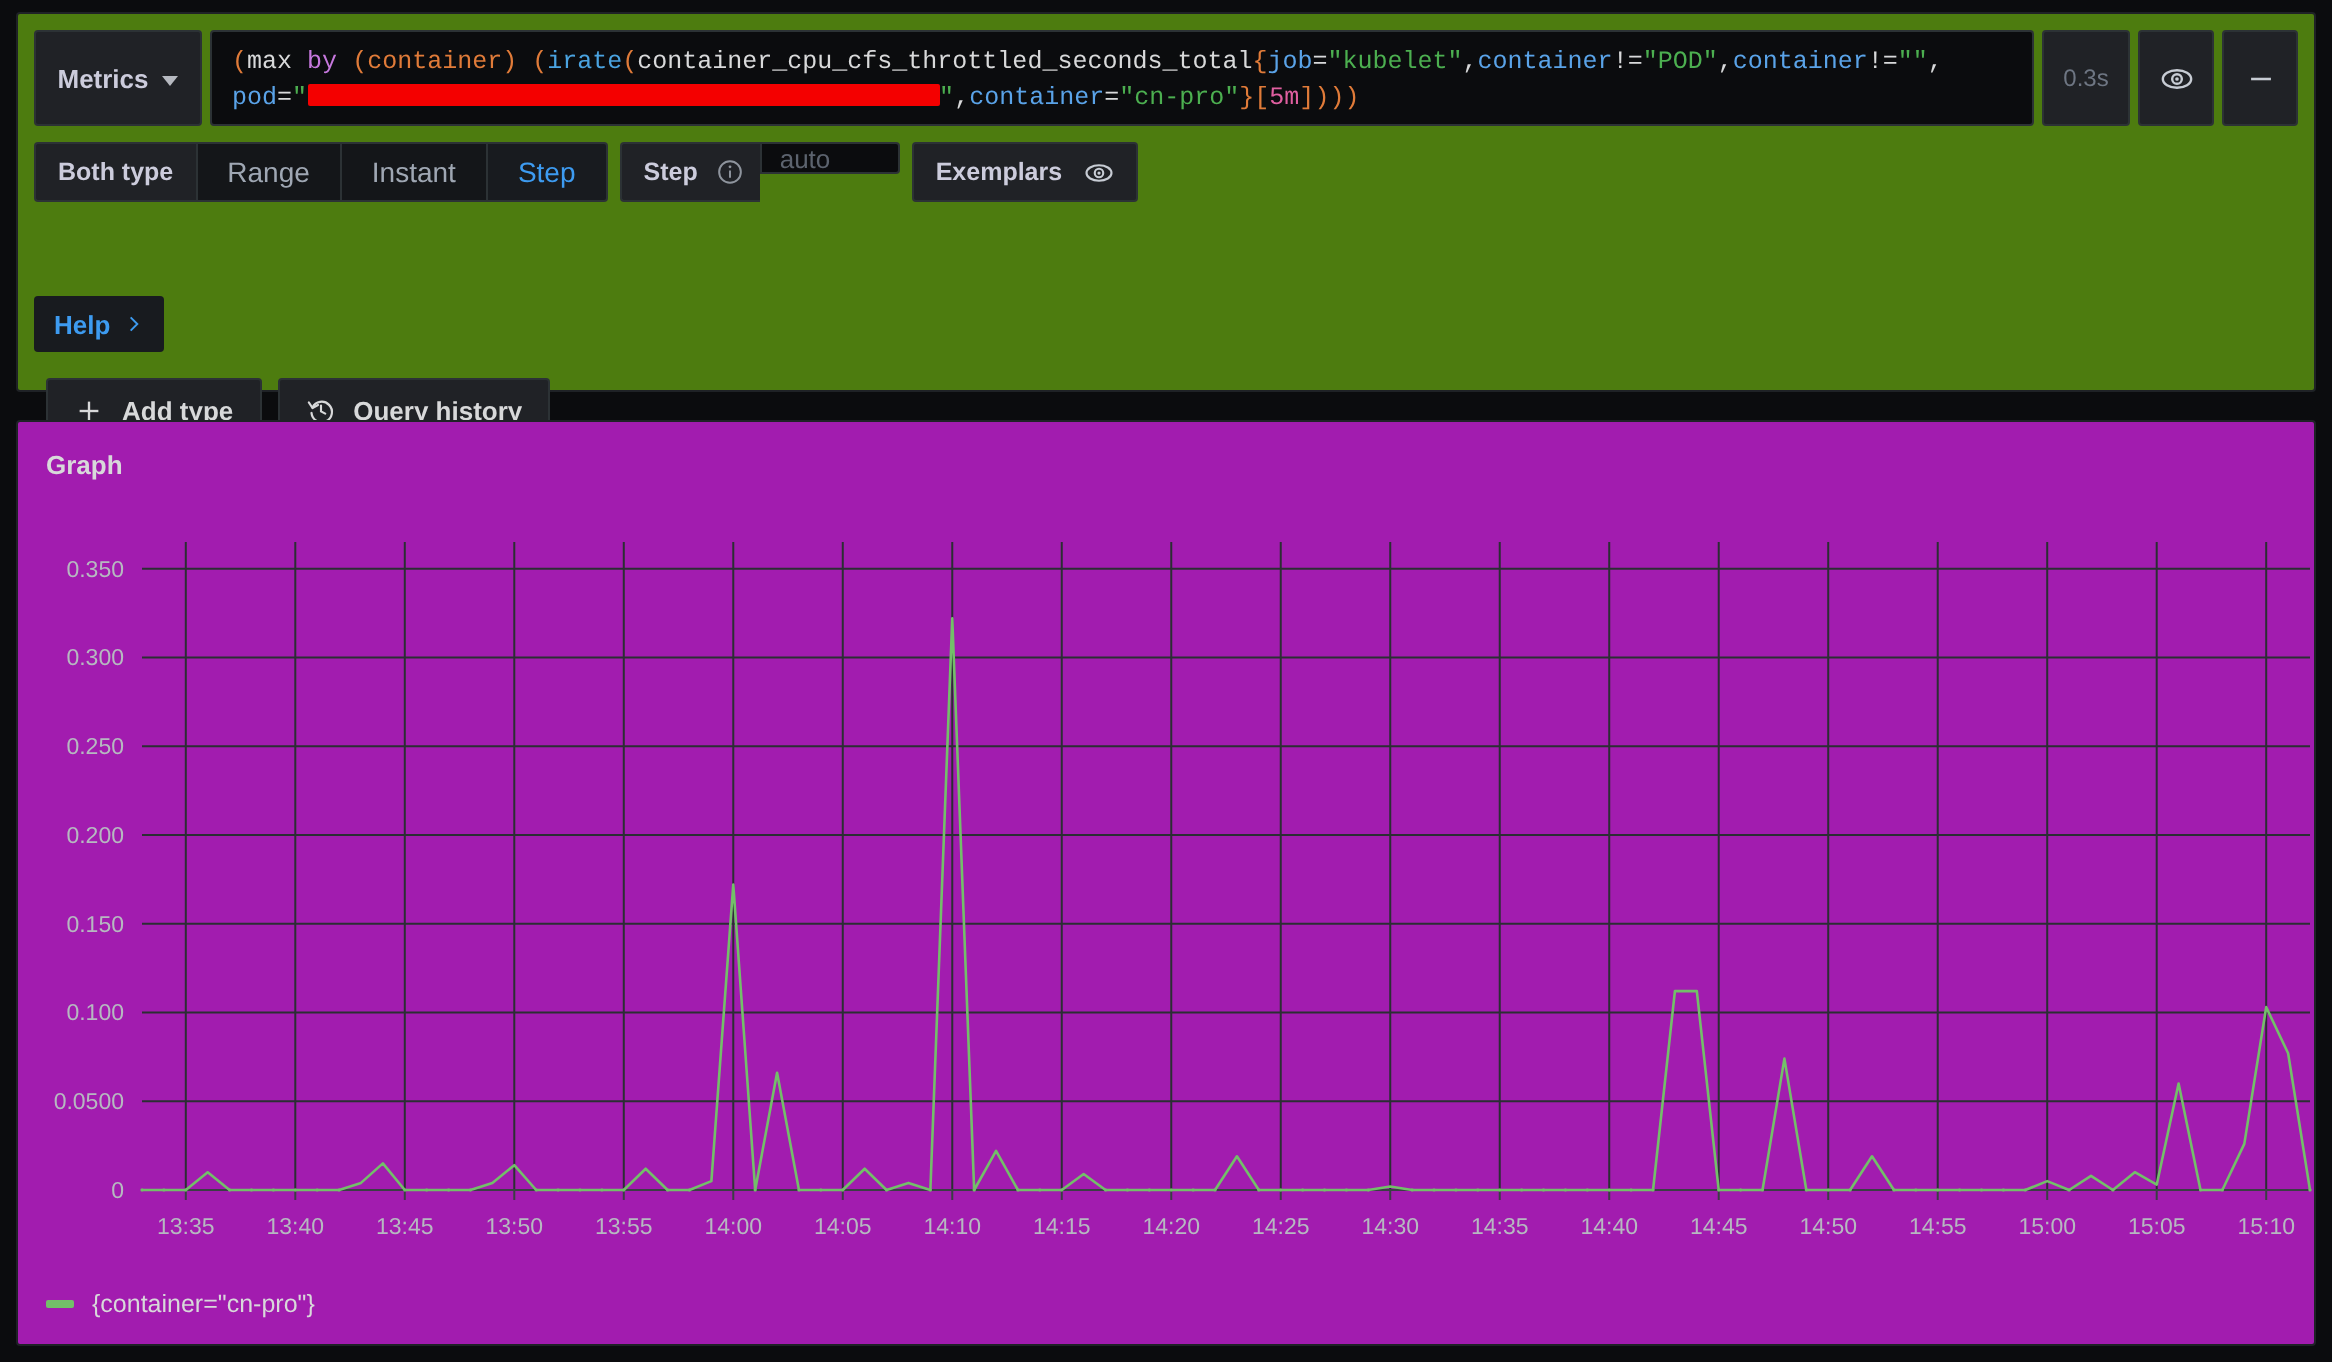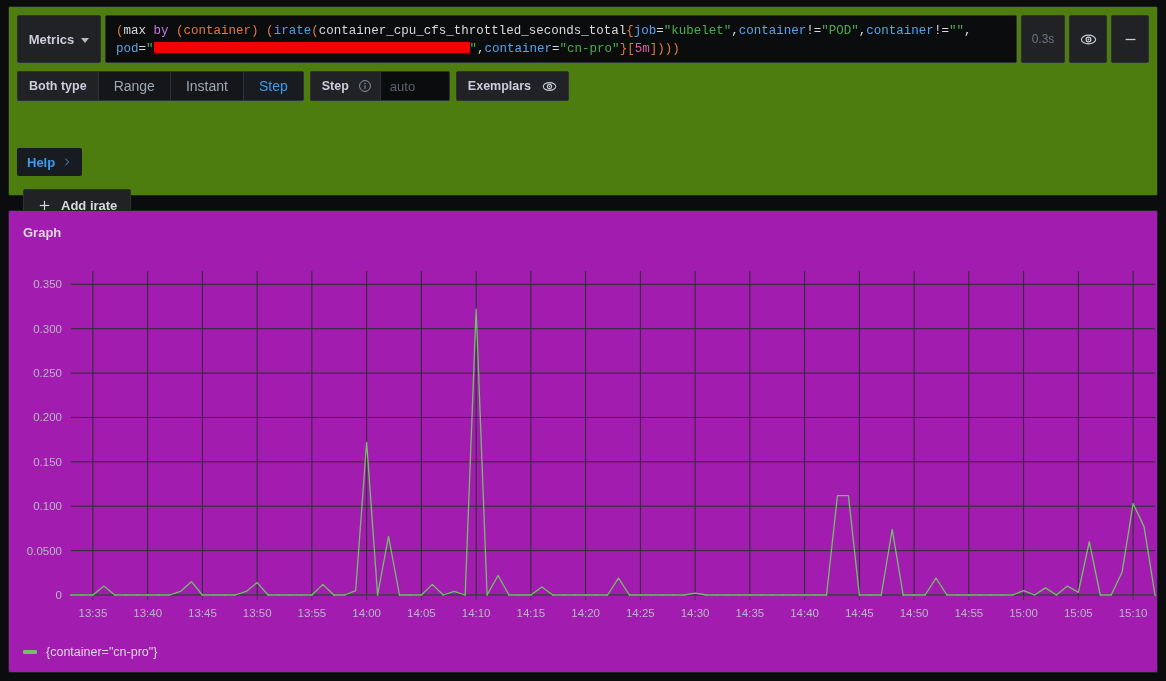--- a/index.html
+++ b/index.html
@@ -76,21 +76,21 @@
   }
   .seg-opt:last-child { border-right: 1px solid #2c3235; border-radius: 0 2px 2px 0; }
   .seg-opt.active { color: #3d9bf0; background: #181b1f; }
 
   .step-label {
     height: 30px; padding: 0 8px 0 11px; display: flex; align-items: center; gap: 9px;
     background: #202226; border: 1px solid #2c3235; border-right: none;
     border-radius: 2px 0 0 2px; font-size: 12.5px; font-weight: 600; color: #ccccdc;
   }
   .step-input {
-    height: 30px; width: 70px; background: #0b0c0e; border: 1px solid #2c3235;
+    height: 16px; width: 70px; background: #0b0c0e; border: 1px solid #2c3235;
     border-radius: 0 2px 2px 0; color: #6e7683; font-size: 13px; padding: 0 9px;
     font-family: "Liberation Sans", sans-serif;
   }
   .step-input::placeholder { color: #5c636e; }
   .exemplars {
     height: 30px; padding: 0 11px; display: flex; align-items: center; gap: 11px;
     background: #202226; border: 1px solid #2c3235; border-radius: 2px;
     font-size: 12.5px; font-weight: 600; color: #ccccdc; cursor: pointer; text-align: center;
   }
 
@@ -197,23 +197,31 @@
       </svg>
     </div>
   </div>
 
   <div class="actions-row">
     <div class="act-btn">
       <svg width="15" height="15" viewBox="0 0 24 24">
         <line x1="12" y1="4.5" x2="12" y2="19.5" stroke="#d8d9da" stroke-width="1.9"></line>
         <line x1="4.5" y1="12" x2="19.5" y2="12" stroke="#d8d9da" stroke-width="1.9"></line>
       </svg>
-      <span>Add irate</span>
-    </div>
-
+      <span>Add type</span>
+    </div>
+
+    <div class="act-btn">
+      <svg width="15" height="15" viewBox="0 0 24 24">
+        <path d="M5.2 9.2 A8.2 8.2 0 1 1 4.4 13.6" fill="none" stroke="#d8d9da" stroke-width="1.8" stroke-linecap="round"></path>
+        <polyline points="2.3,5.2 5.2,9.6 9.6,7.2" fill="none" stroke="#d8d9da" stroke-width="1.8" stroke-linejoin="round" stroke-linecap="round"></polyline>
+        <polyline points="12,7.6 12,12.3 15.4,14.1" fill="none" stroke="#d8d9da" stroke-width="1.7" stroke-linecap="round"></polyline>
+      </svg>
+      <span>Query history</span>
+    </div>
 
   </div>
 </div>
 
 <div class="graph-panel">
   <div class="panel-title">Graph</div>
 
   <div class="plot-wrap">
     <svg id="plot" width="1150" height="378">
         <line x1="62" y1="336" x2="1146" y2="336" stroke="#3a3e44" stroke-width="1"></line>

